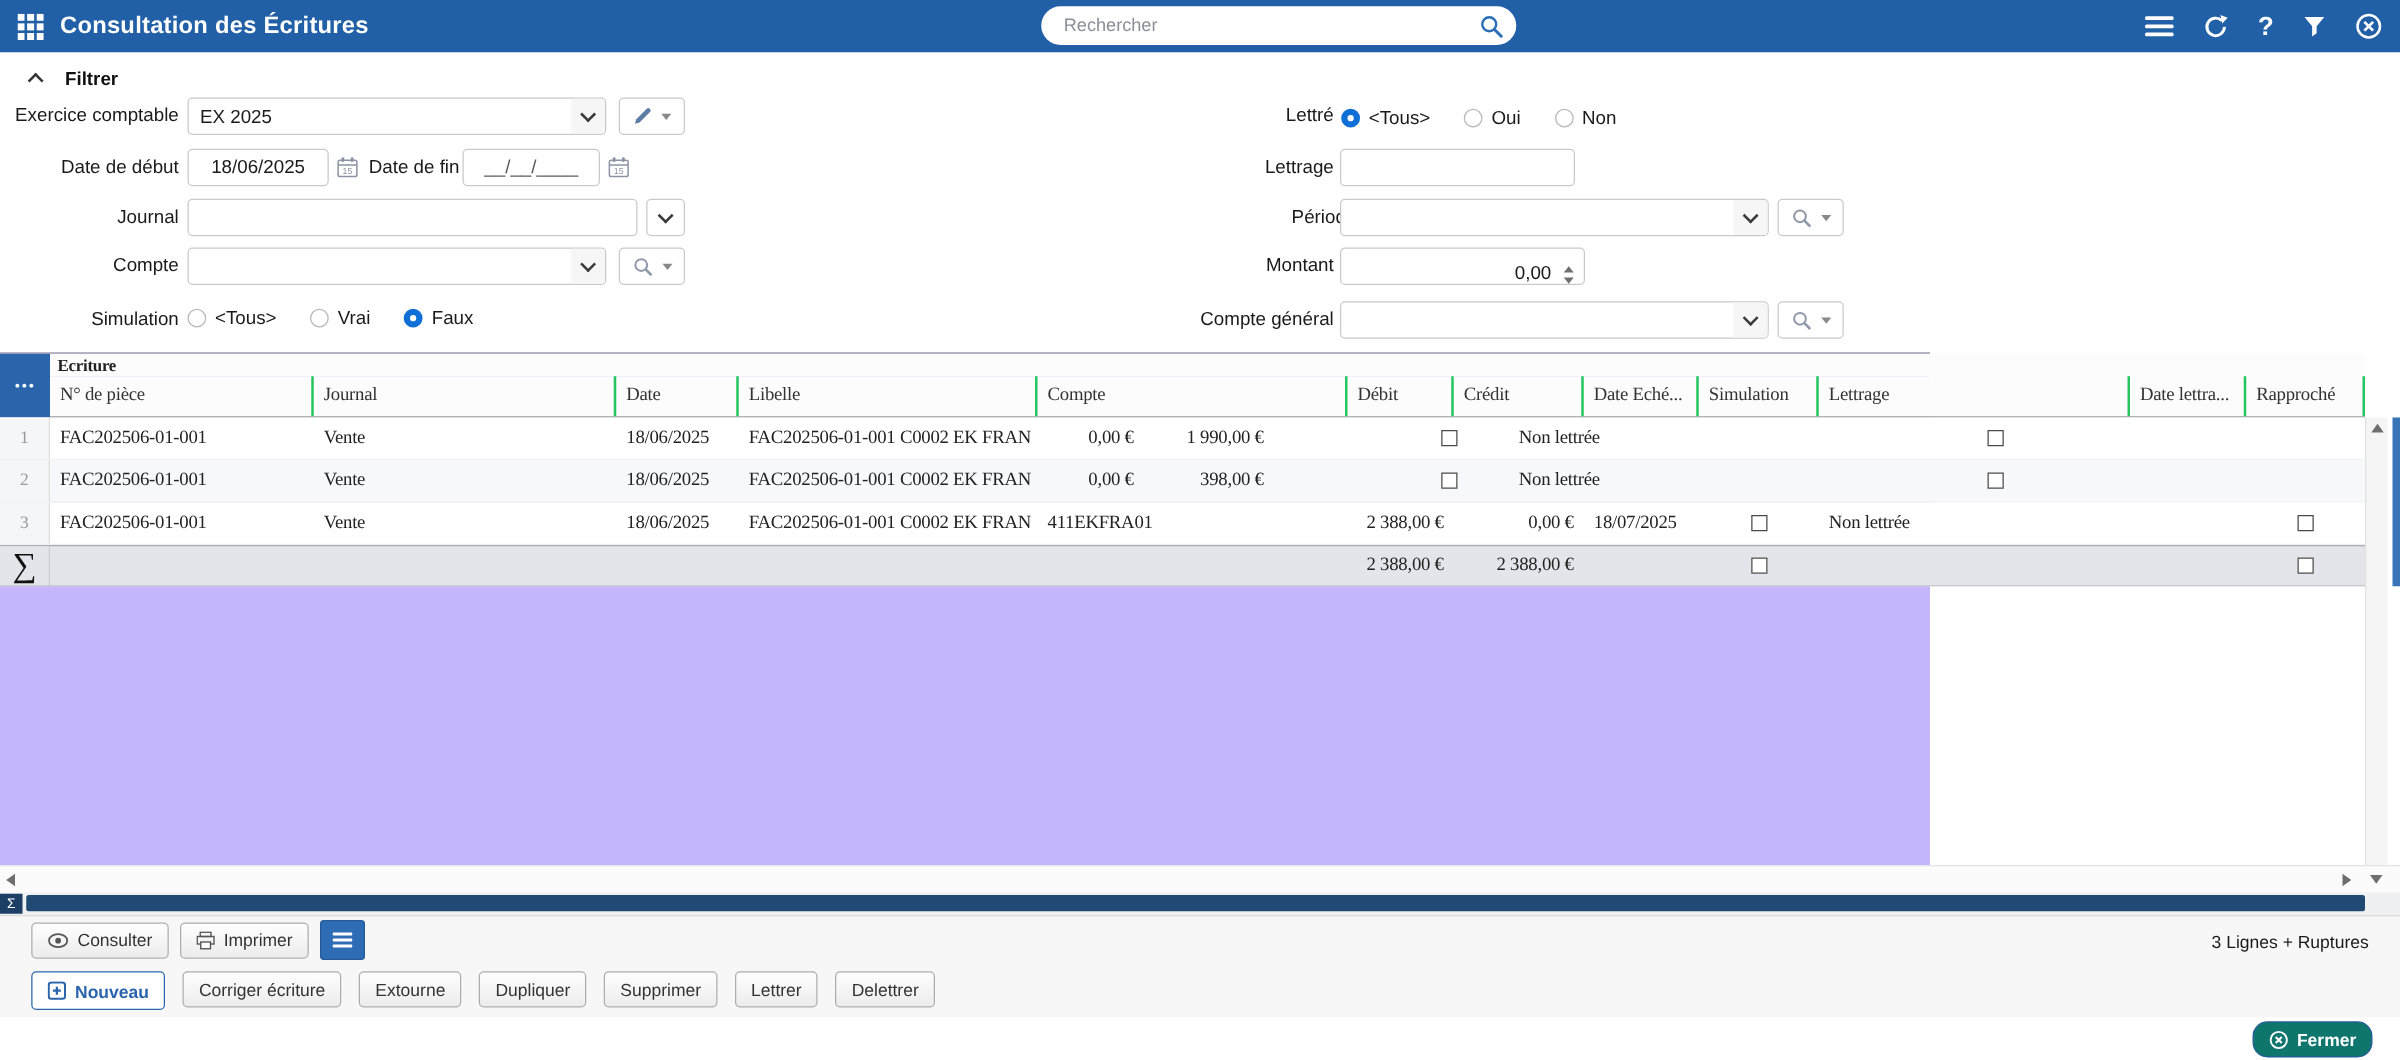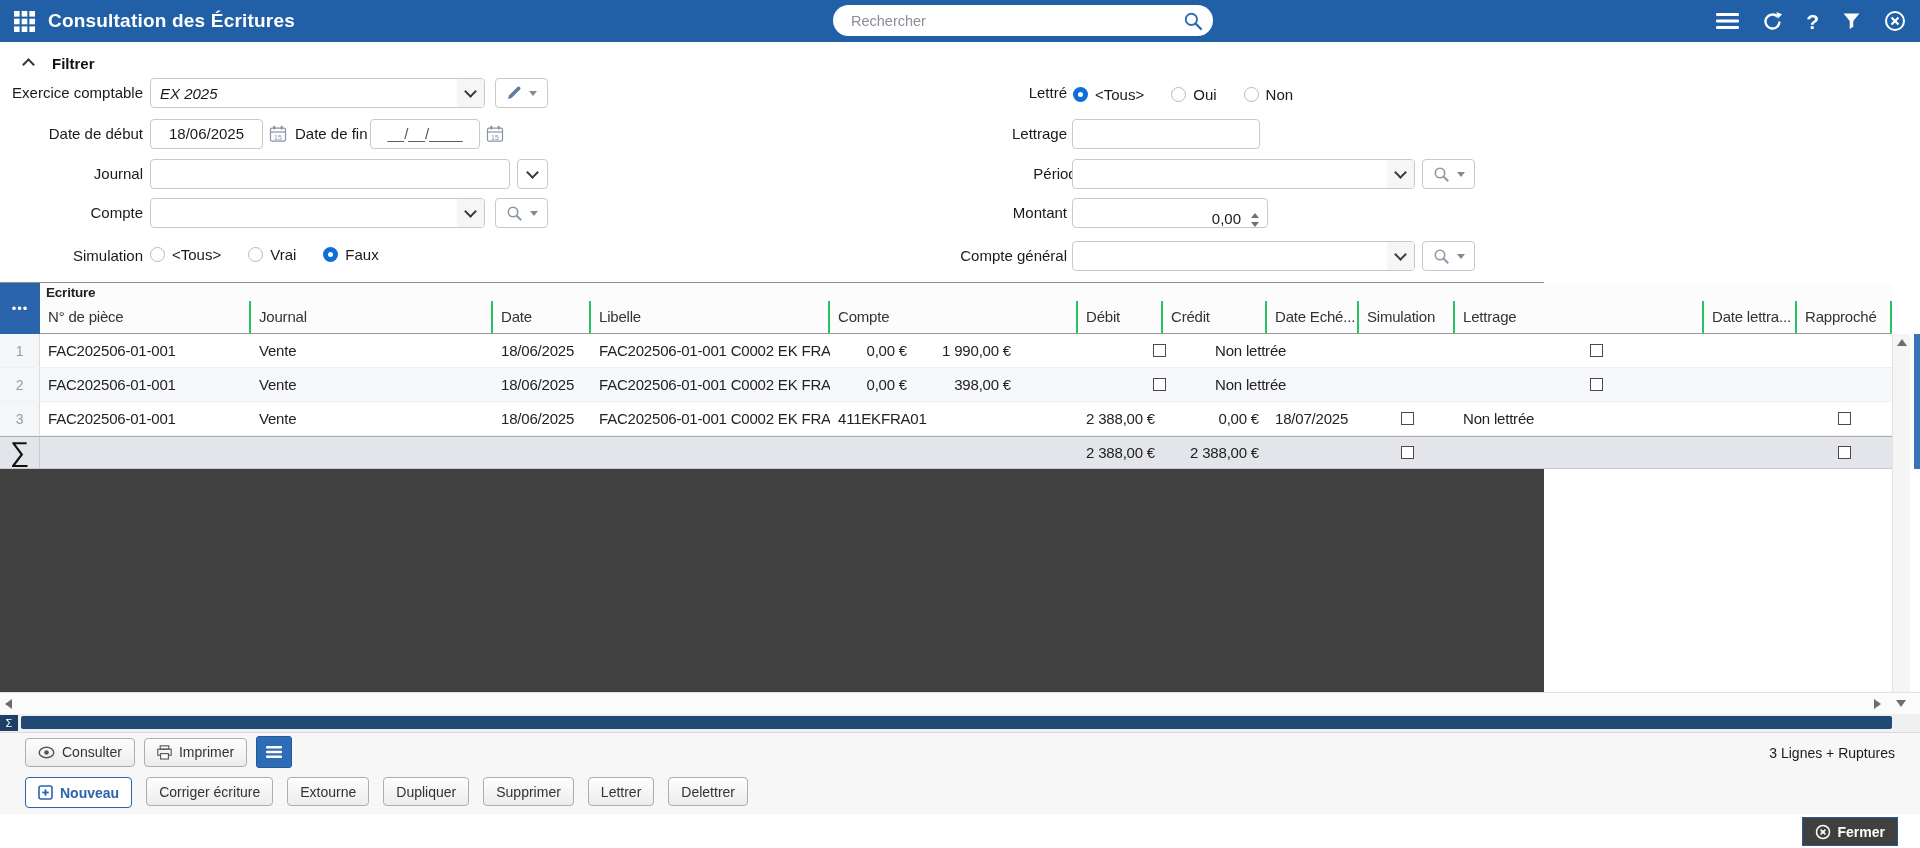--- a/index.html
+++ b/index.html
@@ -26,21 +26,21 @@
   .chev-up{width:7px;height:7px;border-left:2px solid #333;border-top:2px solid #333;
            transform:rotate(45deg);margin-left:24px;margin-top:3px;}
   .filter-title{margin-left:19px;font-size:15px;font-weight:bold;color:#111;}
 
   .lbl{position:absolute;height:30px;line-height:30px;text-align:right;font-size:15px;color:#1a1a1a;
        white-space:nowrap;}
   .input,.combo,.tool-btn,.spin-input{position:absolute;height:30px;box-sizing:border-box;
        border:1px solid #c9c9c9;border-radius:4px;background:#fff;}
   .input{font-size:15px;line-height:28px;padding:0 9px;color:#1a1a1a;}
   .input.center{text-align:center;padding:0;}
-  .combo{display:flex;align-items:center;font-style:italic;}
+  .combo{display:flex;align-items:center;}
   .combo-val{flex:1;padding:0 9px;font-size:15px;color:#1a1a1a;white-space:nowrap;overflow:hidden;}
   .combo-dd{width:27px;align-self:stretch;background:#f6f6f6;border-radius:0 3px 3px 0;
             display:flex;align-items:center;justify-content:center;}
   .chev{width:7px;height:7px;border-right:2px solid #3a3a3a;border-bottom:2px solid #3a3a3a;
         transform:rotate(45deg);margin-top:-3px;}
   .tool-btn{display:flex;align-items:center;justify-content:center;gap:7px;cursor:pointer;}
   .caret{width:0;height:0;border-left:4px solid transparent;border-right:4px solid transparent;
          border-top:5px solid #888;}
   .cal-ic{position:absolute;width:18px;height:18px;cursor:pointer;}
   .radio-row{position:absolute;display:flex;align-items:center;font-size:15px;color:#1a1a1a;}
@@ -52,23 +52,23 @@
   .rlbl{margin-right:27px;white-space:nowrap;}
   .spin-input{display:flex;align-items:flex-end;}
   .spin-val{flex:1;text-align:right;font-size:15px;padding-right:6px;}
   .spin-col{width:16px;display:flex;flex-direction:column;align-items:center;gap:4px;padding-right:4px;}
   .tri-up{width:0;height:0;border-left:4px solid transparent;border-right:4px solid transparent;
           border-bottom:5px solid #707070;}
   .tri-down{width:0;height:0;border-left:4px solid transparent;border-right:4px solid transparent;
             border-top:5px solid #707070;}
 
   
-  .grid{position:absolute;left:0;top:282px;width:1544px;height:410px;background:#404040;
+  .grid{position:absolute;left:0;top:282px;width:1544px;height:410px;background:#c4b5fd;
         border-top:1px solid #8f8f8f;box-sizing:border-box;
-        font-family:Liberation Sans, sans-serif;letter-spacing:-0.2px;}
+        font-family:Liberation Serif, serif;letter-spacing:-0.2px;}
   .group-row{position:absolute;left:0;top:0;width:1892px;height:18px;background:#fcfcfc;}
   .group-label{position:absolute;left:46px;top:2px;font-size:13.5px;font-weight:bold;color:#222;}
   .header-row{position:absolute;left:0;top:18px;width:1892px;height:33px;background:#fcfcfc;
               border-bottom:1px solid #9a9a9a;box-sizing:border-box;display:flex;}
   .hcell{box-sizing:border-box;border-right:2px solid #22c55e;padding:0 8px;font-size:15px;
          color:#333;line-height:31px;white-space:nowrap;overflow:hidden;flex:0 0 auto;}
   .gut-head{position:absolute;left:0;top:0;width:40px;height:51px;background:#2a65ab;
             color:#fff;display:flex;align-items:center;justify-content:center;
             font-size:13px;letter-spacing:1px;cursor:pointer;}
   .tbody{position:absolute;left:0;top:51px;width:1892px;}
@@ -121,22 +121,22 @@
        background:linear-gradient(#fefefe,#ececec);border:1px solid #adadad;border-radius:4px;
        font-size:14px;color:#333;cursor:pointer;white-space:nowrap;box-sizing:border-box;}
   .btn-blue-sq{width:34px;height:30px;background:#2e6cb5;border:1px solid #255a99;border-radius:3px;
                display:flex;align-items:center;justify-content:center;cursor:pointer;}
   .btn-nouveau{background:#fff;border:1px solid #2a64ad;color:#2a64ad;font-weight:bold;height:31px;}
   .status-right{position:absolute;right:25px;top:0;height:39px;display:flex;align-items:center;
                 font-size:14px;color:#1a1a1a;}
 
   
   .footer{position:absolute;left:0;top:814px;width:1920px;height:34px;background:#fff;}
-  .btn-fermer{position:absolute;right:22px;top:3px;height:29px;padding:0 12px;background:#404040;
-              border:1px solid #255a99;border-radius:0;color:#fff;font-size:14px;font-weight:bold;
+  .btn-fermer{position:absolute;right:22px;top:3px;height:29px;padding:0 12px;background:#0f766e;
+              border:1px solid #255a99;border-radius:12px;color:#fff;font-size:14px;font-weight:bold;
               display:inline-flex;align-items:center;gap:7px;cursor:pointer;box-sizing:border-box;}
 </style>
 </head>
 <body>
 
 <div class="app">
 
   <header class="titlebar">
     <span class="tb-appicon">
       <svg width="21" height="21" viewBox="0 0 21 21">

